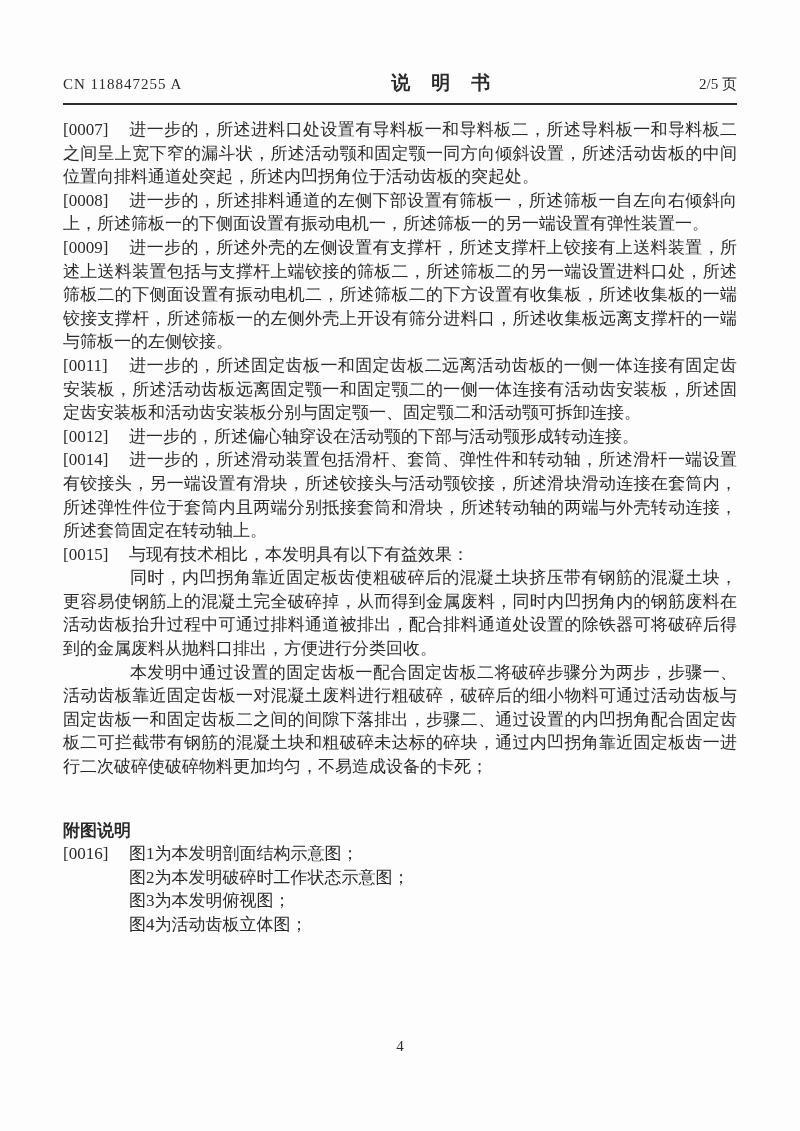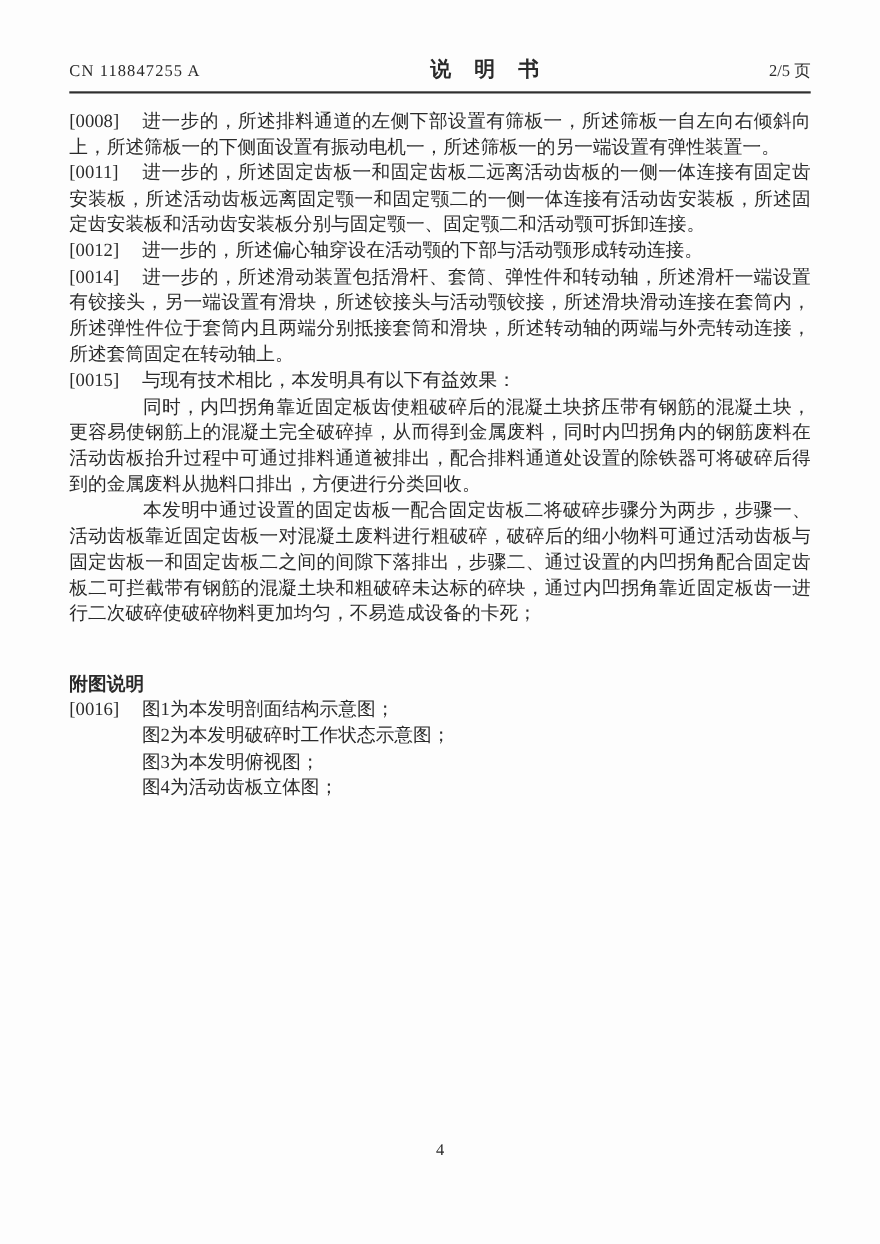--- a/index.html
+++ b/index.html
@@ -8,21 +8,21 @@
     width:800px; height:1131px;
     margin:0 auto;
     background:#fdfdfd;
     color:#2a2a2a;
     font-family:"Liberation Serif","DejaVu Serif",serif;
     box-sizing:border-box;
     overflow:hidden;
   }
   .header {
     margin:0 63px;
-    padding-top:50px;
+    padding-top:70px;
     padding-bottom:7px;
     display:flex;
     justify-content:space-between;
     align-items:baseline;
     border-bottom:2px solid #2e2e2e;
   }
   .patent-number { font-size:15px; letter-spacing:1px; white-space:nowrap; }
   .doc-title {
     font-size:19px;
     font-weight:700;
@@ -67,21 +67,23 @@
 <div class="page">
 
   <div class="header">
     <span class="patent-number">CN 118847255 A</span>
     <span class="doc-title">说明书</span>
     <span class="page-indicator">2/5 页</span>
   </div>
 
   <div class="body-text">
     <div>
+        <p class="para"><span class="pnum">[0007]</span><span>进一步的，所述进料口处设置有导料板一和导料板二，所述导料板一和导料板二之间呈上宽下窄的漏斗状，所述活动颚和固定颚一同方向倾斜设置，所述活动齿板的中间位置向排料通道处突起，所述内凹拐角位于活动齿板的突起处。</span></p>
         <p class="para"><span class="pnum">[0008]</span><span>进一步的，所述排料通道的左侧下部设置有筛板一，所述筛板一自左向右倾斜向上，所述筛板一的下侧面设置有振动电机一，所述筛板一的另一端设置有弹性装置一。</span></p>
+        <p class="para"><span class="pnum">[0009]</span><span>进一步的，所述外壳的左侧设置有支撑杆，所述支撑杆上铰接有上送料装置，所述上送料装置包括与支撑杆上端铰接的筛板二，所述筛板二的另一端设置进料口处，所述筛板二的下侧面设置有振动电机二，所述筛板二的下方设置有收集板，所述收集板的一端铰接支撑杆，所述筛板一的左侧外壳上开设有筛分进料口，所述收集板远离支撑杆的一端与筛板一的左侧铰接。</span></p>
         <p class="para"><span class="pnum">[0011]</span><span>进一步的，所述固定齿板一和固定齿板二远离活动齿板的一侧一体连接有固定齿安装板，所述活动齿板远离固定颚一和固定颚二的一侧一体连接有活动齿安装板，所述固定齿安装板和活动齿安装板分别与固定颚一、固定颚二和活动颚可拆卸连接。</span></p>
         <p class="para"><span class="pnum">[0012]</span><span>进一步的，所述偏心轴穿设在活动颚的下部与活动颚形成转动连接。</span></p>
         <p class="para"><span class="pnum">[0014]</span><span>进一步的，所述滑动装置包括滑杆、套筒、弹性件和转动轴，所述滑杆一端设置有铰接头，另一端设置有滑块，所述铰接头与活动颚铰接，所述滑块滑动连接在套筒内，所述弹性件位于套筒内且两端分别抵接套筒和滑块，所述转动轴的两端与外壳转动连接，所述套筒固定在转动轴上。</span></p>
         <p class="para"><span class="pnum">[0015]</span><span>与现有技术相比，本发明具有以下有益效果：</span></p>
         <p class="para indent"><span>同时，内凹拐角靠近固定板齿使粗破碎后的混凝土块挤压带有钢筋的混凝土块，更容易使钢筋上的混凝土完全破碎掉，从而得到金属废料，同时内凹拐角内的钢筋废料在活动齿板抬升过程中可通过排料通道被排出，配合排料通道处设置的除铁器可将破碎后得到的金属废料从抛料口排出，方便进行分类回收。</span></p>
         <p class="para indent"><span>本发明中通过设置的固定齿板一配合固定齿板二将破碎步骤分为两步，步骤一、活动齿板靠近固定齿板一对混凝土废料进行粗破碎，破碎后的细小物料可通过活动齿板与固定齿板一和固定齿板二之间的间隙下落排出，步骤二、通过设置的内凹拐角配合固定齿板二可拦截带有钢筋的混凝土块和粗破碎未达标的碎块，通过内凹拐角靠近固定板齿一进行二次破碎使破碎物料更加均匀，不易造成设备的卡死；</span></p>
       </div>
 
     <div class="figures">
       <p class="fig-heading">附图说明</p>

